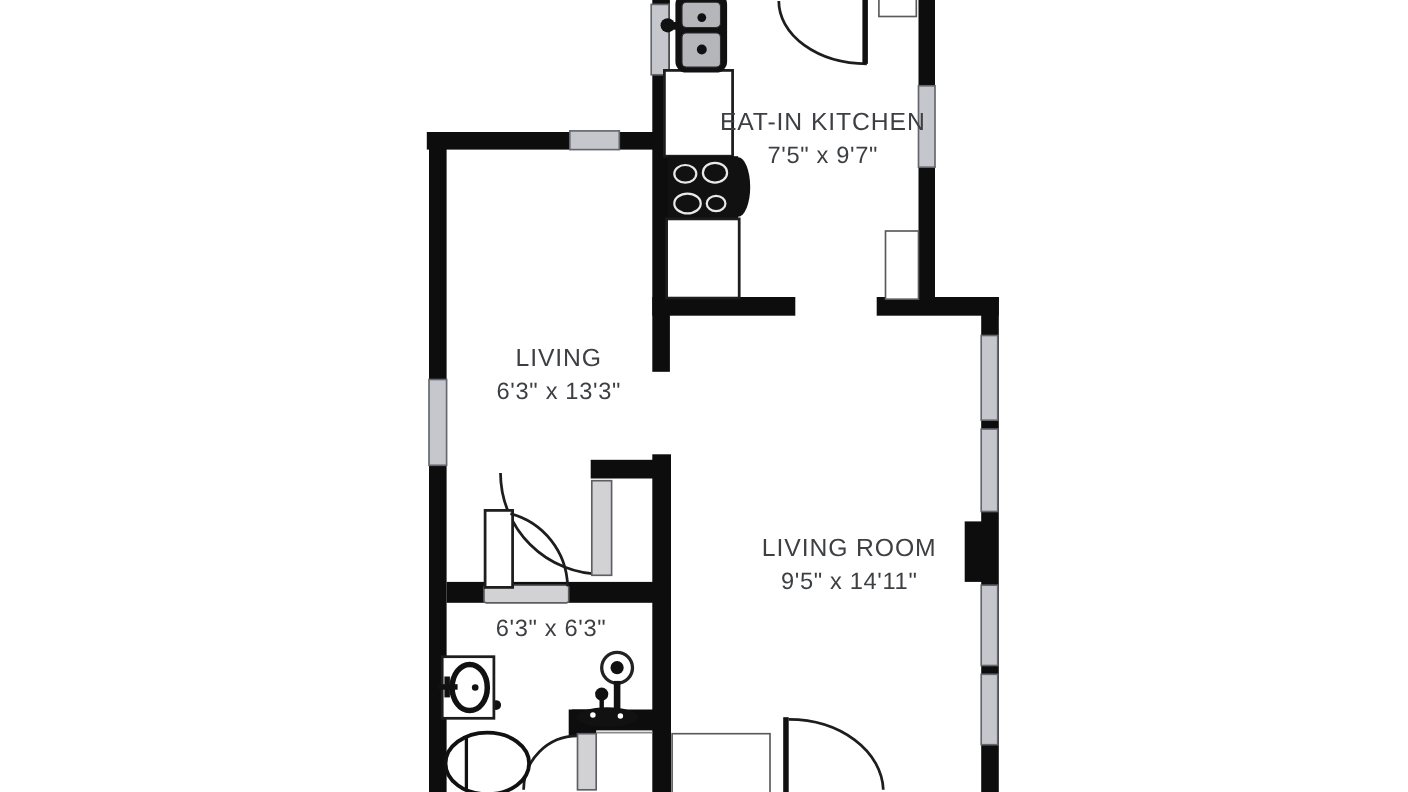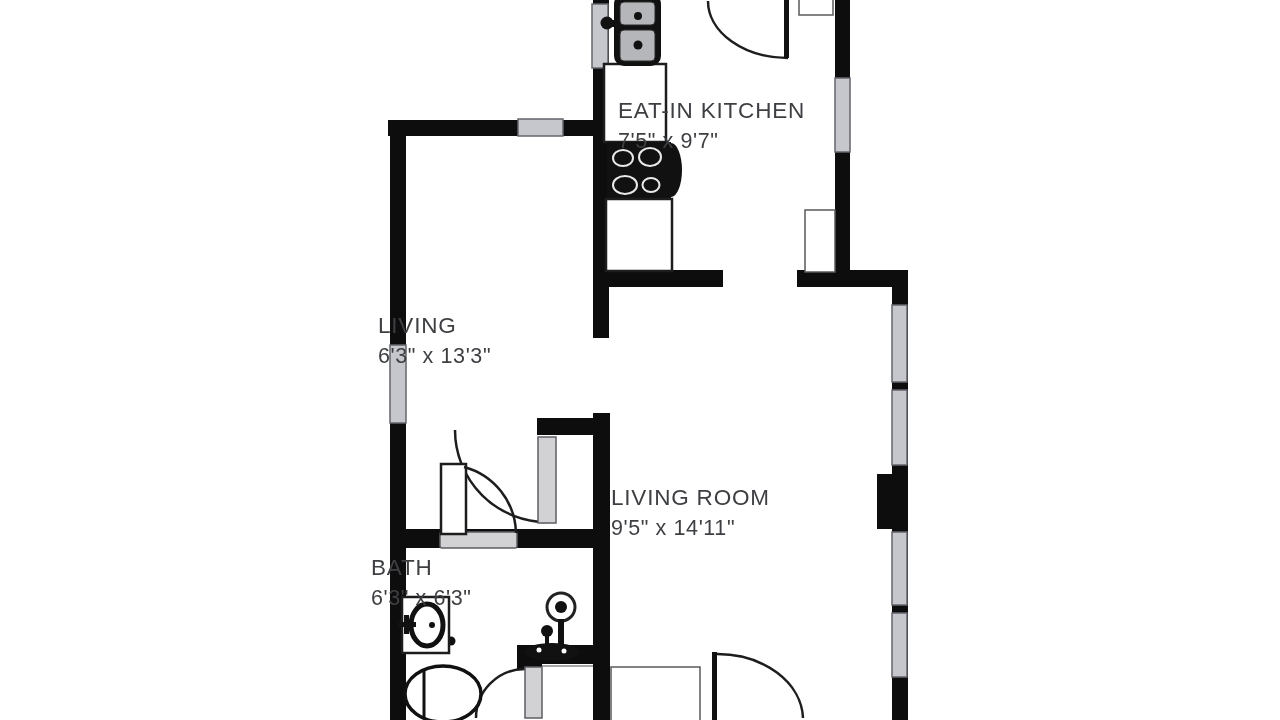--- a/index.html
+++ b/index.html
@@ -11,21 +11,21 @@
   .wall{fill:#0d0d0d;}
   .window{fill:#c6c7cc;stroke:#64666d;stroke-width:1.5;}
   .graydoor{fill:#d2d2d4;stroke:#5c5e63;stroke-width:1.5;}
   .arc{fill:none;stroke:#1d1d1d;stroke-width:2.5;}
   .fixw{fill:#ffffff;stroke:#1d1d1d;stroke-width:2.5;}
   .thinw{fill:#ffffff;stroke:#5a5a5a;stroke-width:1.5;}
   .blk{fill:#111111;}
   .burner{fill:none;stroke:#e9e9e9;stroke-width:2;}
   .room-label{
     position:absolute;width:260px;transform:translateX(-50%);
-    color:#3d3f42;
+    text-align:center;color:#3d3f42;
   }
   .room-name{font-size:22.5px;letter-spacing:0.8px;line-height:1.2;font-weight:400;}
   .room-dims{font-size:21.5px;letter-spacing:0.6px;line-height:1.2;margin-top:5px;}
 </style>
 </head>
 <body>
 
 <div class="stage">
 
   <svg class="plan-svg" width="1280" height="720" viewBox="0 0 1280 720">
@@ -134,23 +134,22 @@
   <div class="room-label" style="left:748px;top:97px;">
     <div class="room-name">EAT-IN KITCHEN</div>
     <div class="room-dims">7'5" x 9'7"</div>
   </div>
 
   <div class="room-label" style="left:508px;top:312px;">
     <div class="room-name">LIVING</div>
     <div class="room-dims">6'3" x 13'3"</div>
   </div>
 
-  <div class="room-label" style="left:741px;top:484px;">
+  <div class="room-label" style="left:772px;top:484px;">
     <div class="room-name">LIVING ROOM</div>
     <div class="room-dims">9'5" x 14'11"</div>
   </div>
 
   <div class="room-label" style="left:501px;top:554px;">
-    <div class="room-name">BATH</div>
     <div class="room-dims">6'3" x 6'3"</div>
   </div>
 
 </div>
 
 </body></html>

